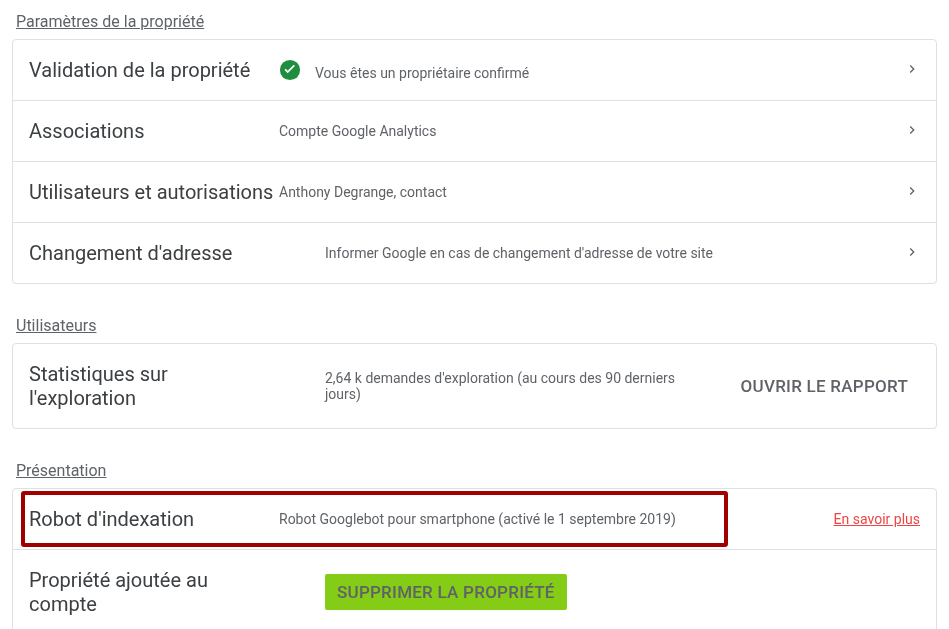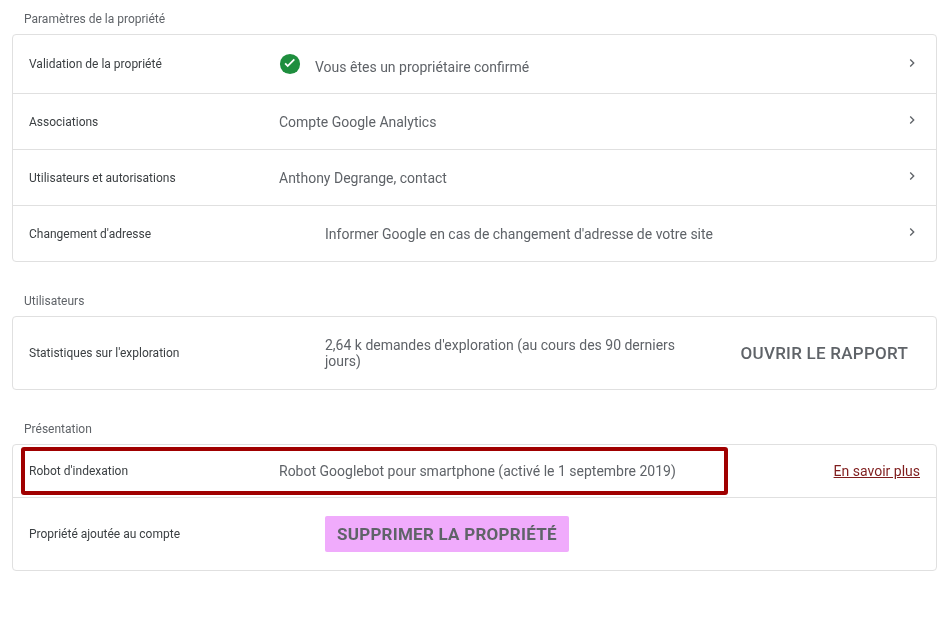--- a/index.html
+++ b/index.html
@@ -9,22 +9,23 @@
     }
     body {
       font-family: Roboto, Arial, sans-serif;
       background: #fff;
       width: 949px;
       color: #5f6368;
       font-size: 14px;
     }
     .section-title {
       color: #5f6368;
-      font-size: 12px;
-      padding: 12px 16px 8px 24px;
+      font-size: 16px;
+      padding: 12px 16px 8px 16px;
+      text-decoration: underline;
     }
     .card {
       border: 1px solid #e0e0e0;
       border-radius: 4px;
       margin: 0 12px 20px 12px;
       background: #fff;
     }
     .row {
       display: flex;
       align-items: center;
@@ -32,21 +33,21 @@
       border-bottom: 1px solid #e0e0e0;
       position: relative;
     }
     .row:last-child {
       border-bottom: none;
       gap: 46px;
     }
     .row-label {
       width: 250px;
       color: #3c4043;
-      font-size: 12px;
+      font-size: 20px;
       flex-shrink: 0;
     }
     .row-value {
       flex: 1;
       color: #5f6368;
       font-size: 14px;
       display: flex;
       align-items: flex-end;
     }
     .check-icon {
@@ -67,26 +68,25 @@
       font-weight: 500;
       letter-spacing: 0.25px;
       text-transform: uppercase;
       cursor: pointer;
       padding: 8px 12px;
       background: none;
       border: none;
       font-family: inherit;
     }
     .action-btn-filled {
-      background: #f0abfc;
+      background: #84cc16;
       border-radius: 2px;
-      font-weight: bold;
     }
     .link {
-      color: #7f1d1d;
+      color: #ef4444;
       text-decoration: underline;
       cursor: pointer;
       font-size: 14px;
     }
     .highlight-box {
       position: absolute;
       border: 4px solid #a00000;
       border-radius: 3px;
       pointer-events: none;
       left: 8px;

